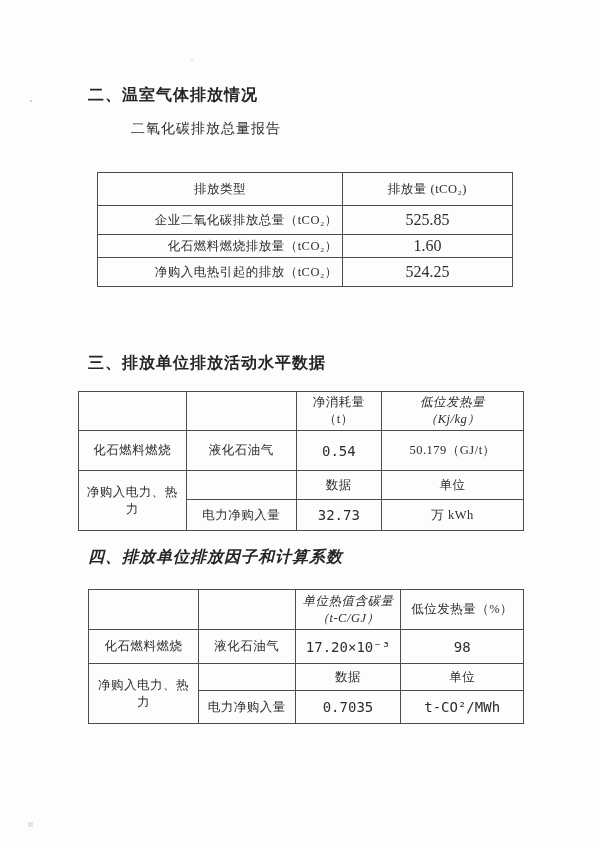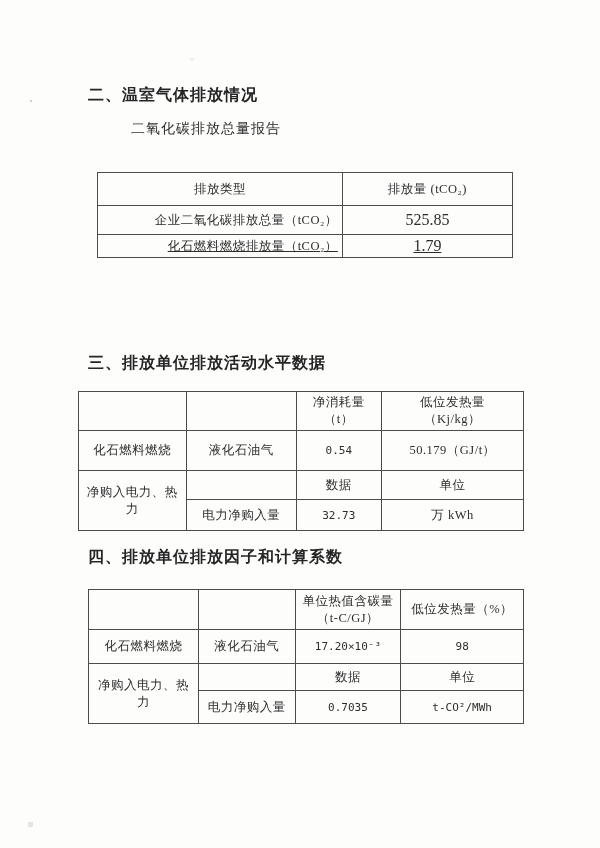--- a/index.html
+++ b/index.html
@@ -37,26 +37,26 @@
   }
   td {
     border: 1px solid #4c4c4c;
     text-align: center;
     vertical-align: middle;
     padding: 2px 4px;
     letter-spacing: 0.5px;
   }
   .num {
     font-family: "DejaVu Sans Mono", monospace;
-    font-size: 11px;
+    font-size: 14px;
     letter-spacing: 0;
   }
   .t1 .lbl { text-align: right; padding-left: 13px; }
   .t1 .val { font-size: 16px; letter-spacing: 0; }
-  .two-line span { display: block; line-height: 1.35; }
+  .two-line span { display: block; line-height: 1.35; font-style: italic; }
 
   .speck { position: absolute; background: #9a9a9a; opacity: 0.45; }
   .speck-a { left: 30px; top: 100px; width: 2px; height: 2px; }
   .speck-b { left: 28px; top: 822px; width: 5px; height: 5px; opacity: 0.25; }
   .speck-c { left: 190px; top: 58px; width: 4px; height: 3px; opacity: 0.15; }
 </style>
 </head>
 <body>
 
 <div class="page">
@@ -76,23 +76,27 @@
       </colgroup>
     <tbody>
       <tr style="height:33px;">
         <td>排放类型</td>
         <td>排放量 (tCO₂)</td>
       </tr>
       <tr style="height:29px;">
         <td class="lbl">企业二氧化碳排放总量（tCO₂）</td>
         <td class="val">525.85</td>
       </tr>
-      <tr style="height:15px;text-decoration:underline;">
+      <tr style="height:15px;">
         <td class="lbl">化石燃料燃烧排放量（tCO₂）</td>
-        <td class="val">1.79</td>
+        <td class="val">1.60</td>
+      </tr>
+      <tr style="height:29px;">
+        <td class="lbl">净购入电热引起的排放（tCO₂）</td>
+        <td class="val">524.25</td>
       </tr>
     </tbody>
   </table>
 
   <div class="heading" style="left:88px; top:353px;">三、排放单位排放活动水平数据</div>
 
   <table class="t2" style="left:78px; top:391px; width:446px;padding-left:38px;">
     <colgroup>
       <col style="width:24.2%">
         <col style="width:24.7%">
@@ -122,21 +126,21 @@
         <td>单位</td>
       </tr>
       <tr style="height:31px;">
         <td>电力净购入量</td>
         <td class="num">32.73</td>
         <td>万 kWh</td>
       </tr>
     </tbody>
   </table>
 
-  <div class="heading" style="left:88px; top:547px;">四、排放单位排放因子和计算系数</div>
+  <div class="heading" style="left:88px; top:547px;font-style:italic;">四、排放单位排放因子和计算系数</div>
 
   <table class="t3" style="left:88px; top:589px; width:436px;">
     <colgroup>
       <col style="width:25.3%">
         <col style="width:22.2%">
       <col style="width:24.3%">
         <col style="width:28.2%">
     </colgroup>
     <tbody>
       <tr style="height:40px;margin-top:32px;">

